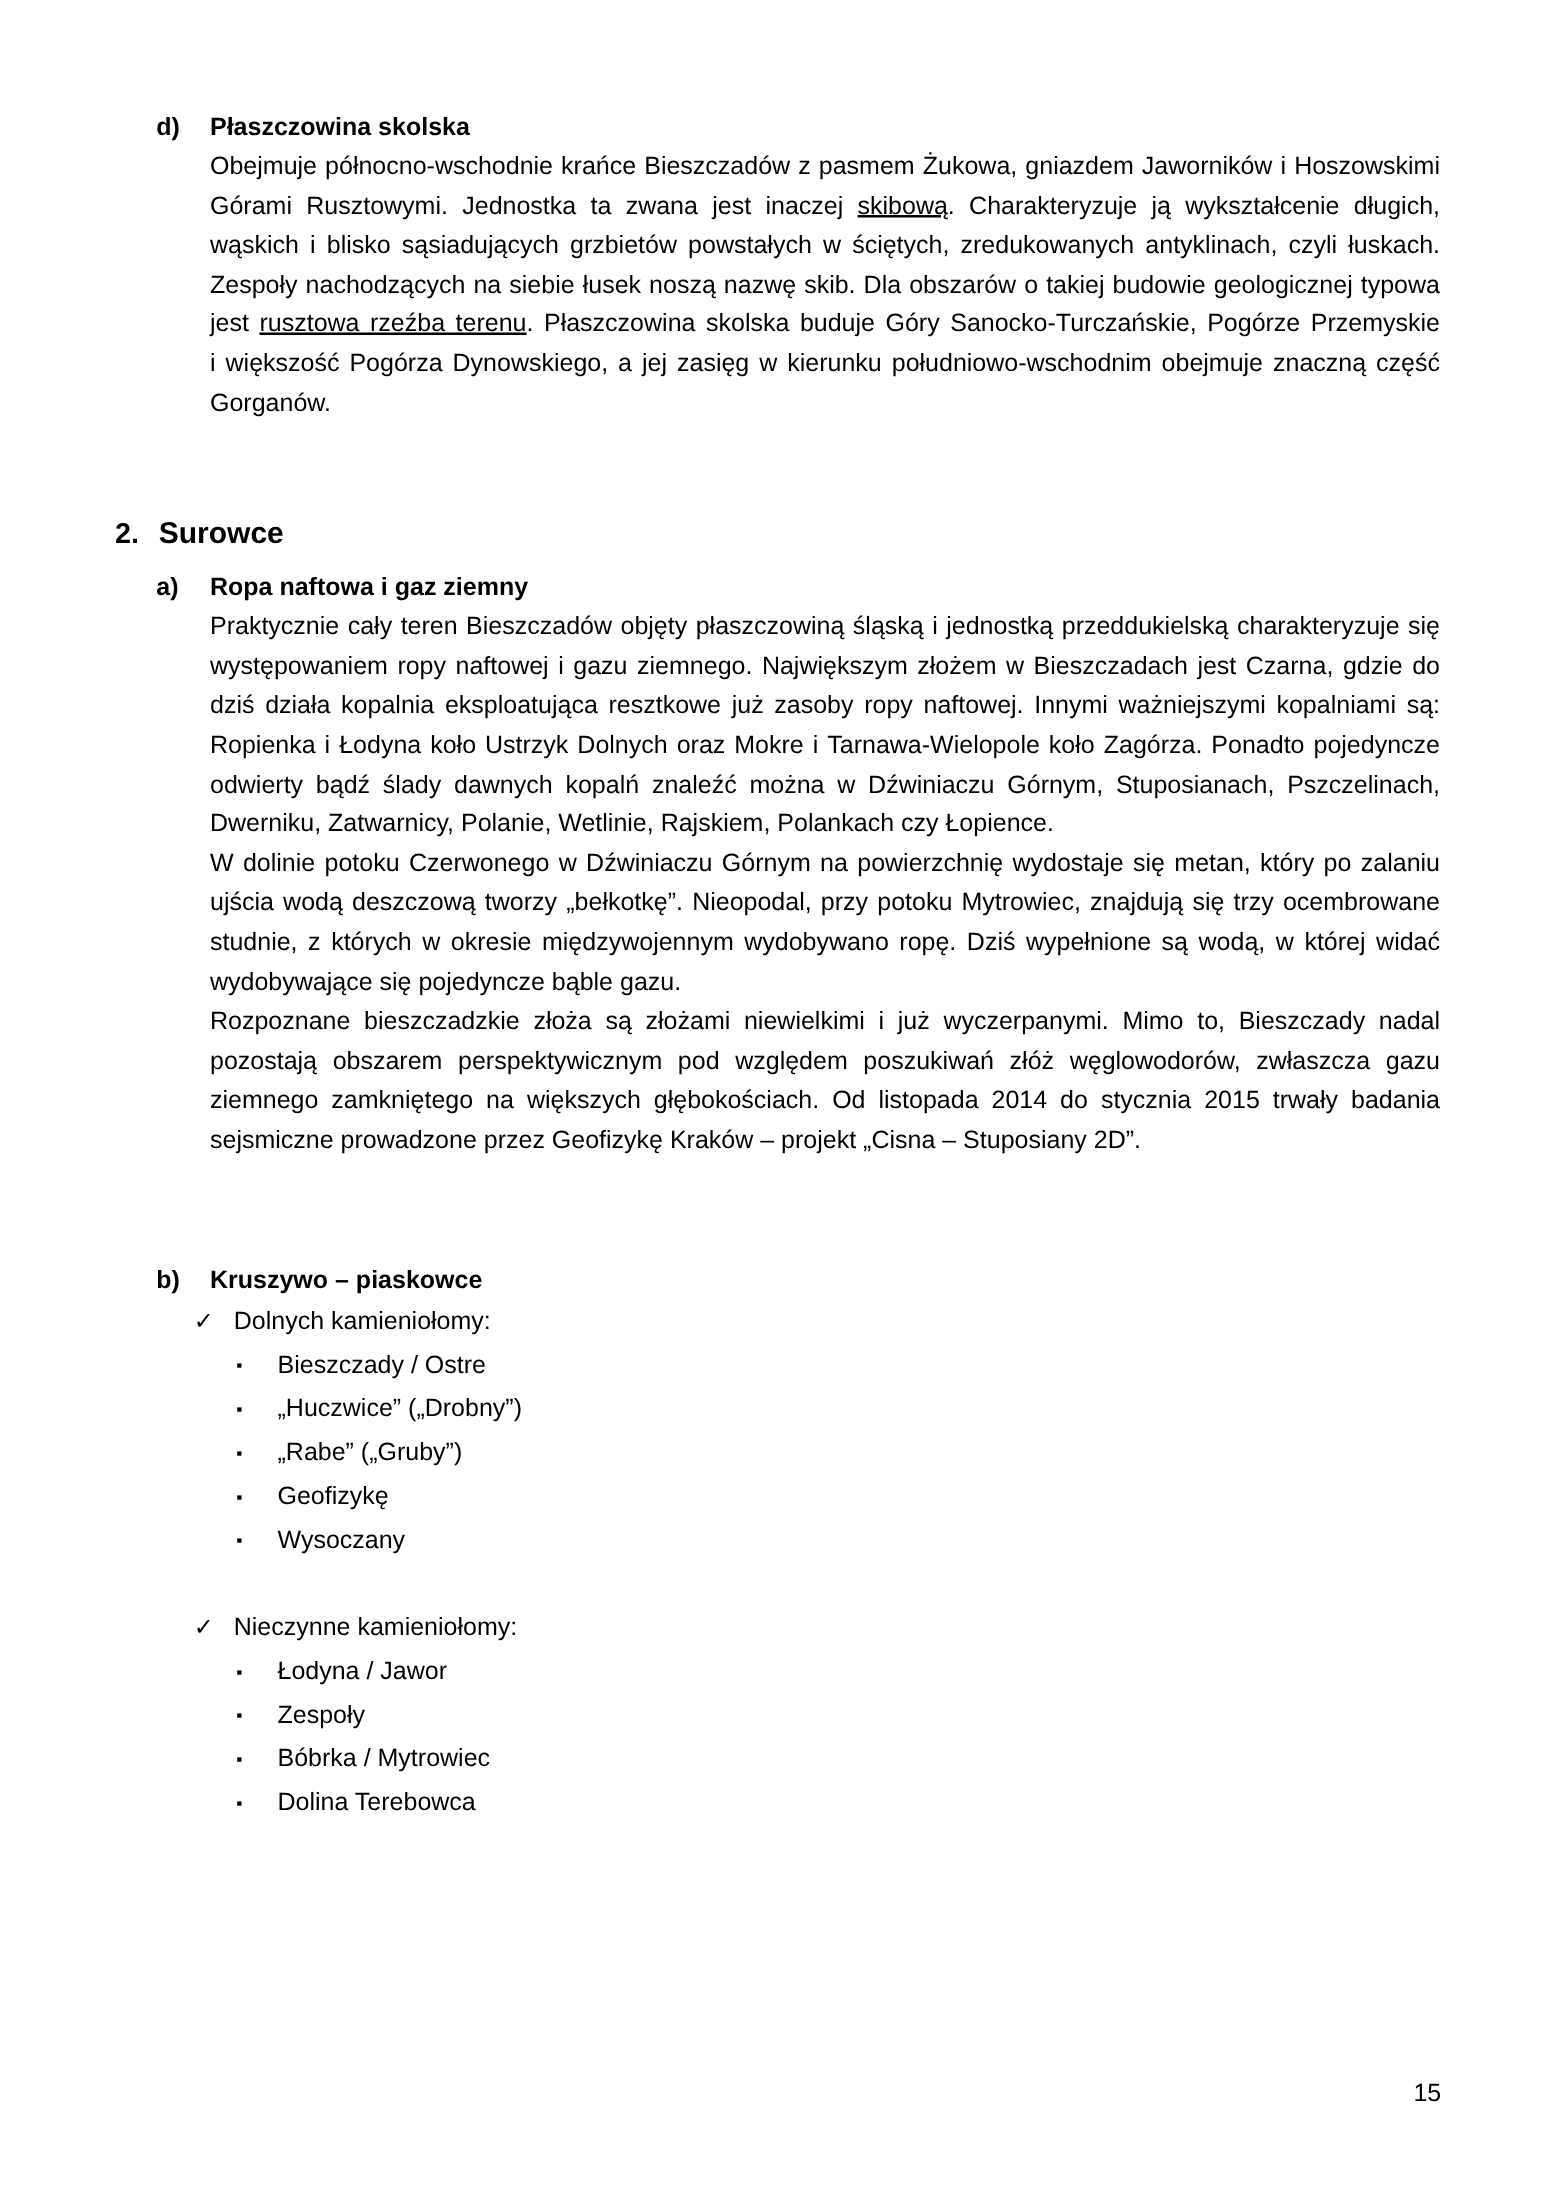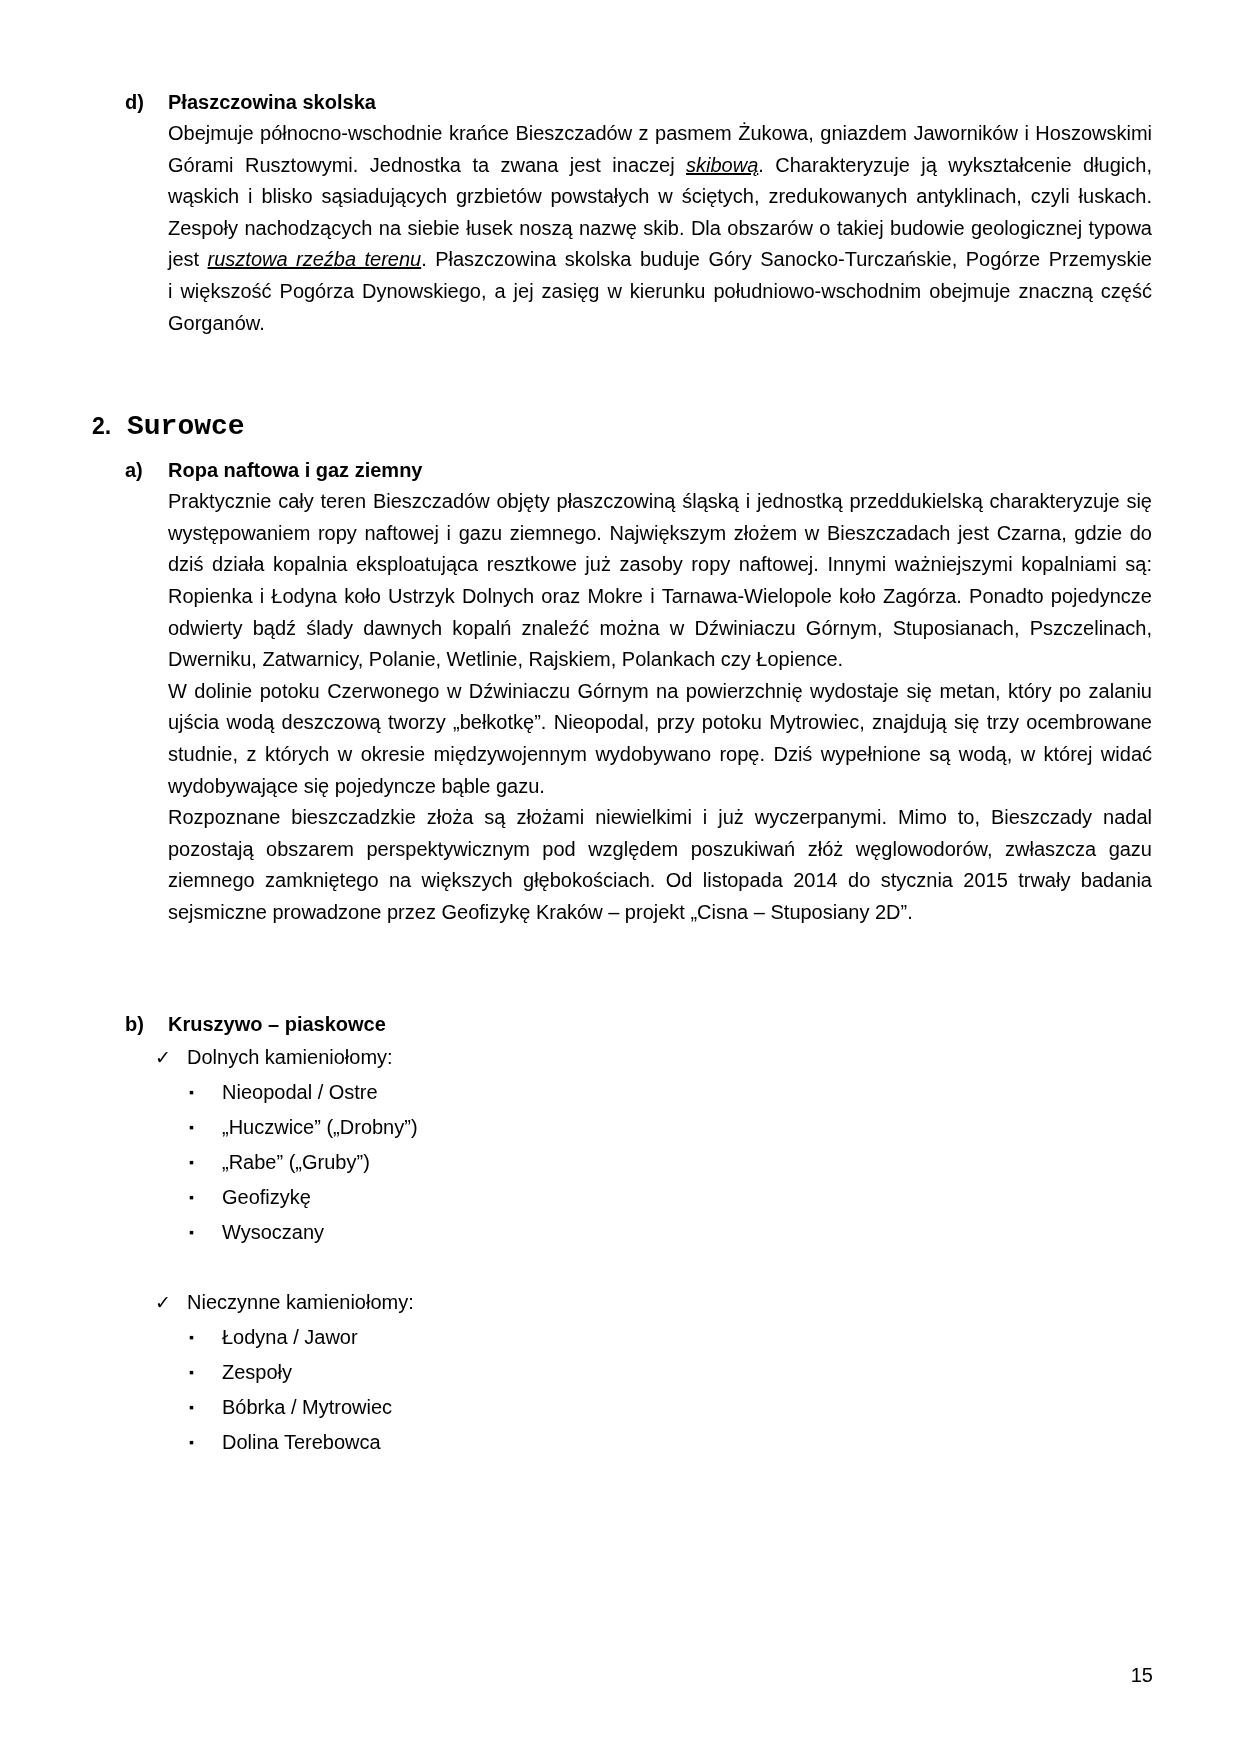--- a/index.html
+++ b/index.html
@@ -21,30 +21,30 @@
   }
   .item-heading .marker { width: 43px; flex: none; }
   .item-heading-d { margin-top: 86px; }
   .item-heading-a { margin-top: 10px; }
   .item-heading-b { margin-top: 80px; }
   .para {
     margin: 0 89px 0 168px;
     text-align: justify;
     line-height: 31.6px;
   }
-  .para .ul-seg { text-decoration: underline; font-style: italic; }
+  .para .ul-seg { text-decoration: underline; }
   .main-heading {
     display: flex;
     align-items: baseline;
     margin: 70px 89px 10px 92px;
     font-weight: bold;
     line-height: 34px;
   }
   .main-heading .num { font-size: 23px; width: 35px; flex: none; }
-  .main-heading .title { font-size: 28px; font-family: Liberation Mono, monospace; }
+  .main-heading .title { font-size: 24px; }
   .check-group-2 { margin-top: 35px; }
   .check-row {
     display: flex;
     margin: 0 89px 0 155px;
     line-height: 35px;
   }
   .check-row .check { width: 32px; flex: none; font-size: 19px; }
   .bullet-row {
     display: flex;
     margin: 0 89px 0 189px;
@@ -93,21 +93,21 @@
     <span>Kruszywo – piaskowce</span>
   </div>
 
   <div class="check-group">
     <div class="check-row">
       <span class="check">✓</span>
       <span>Dolnych kamieniołomy:</span>
     </div>
     <div class="bullet-row">
       <span class="sq">▪</span>
-      <span>Nieopodal / Ostre</span>
+      <span>Bieszczady / Ostre</span>
     </div>
     <div class="bullet-row">
       <span class="sq">▪</span>
       <span>„Huczwice” („Drobny”)</span>
     </div>
     <div class="bullet-row">
       <span class="sq">▪</span>
       <span>„Rabe” („Gruby”)</span>
     </div>
     <div class="bullet-row">

